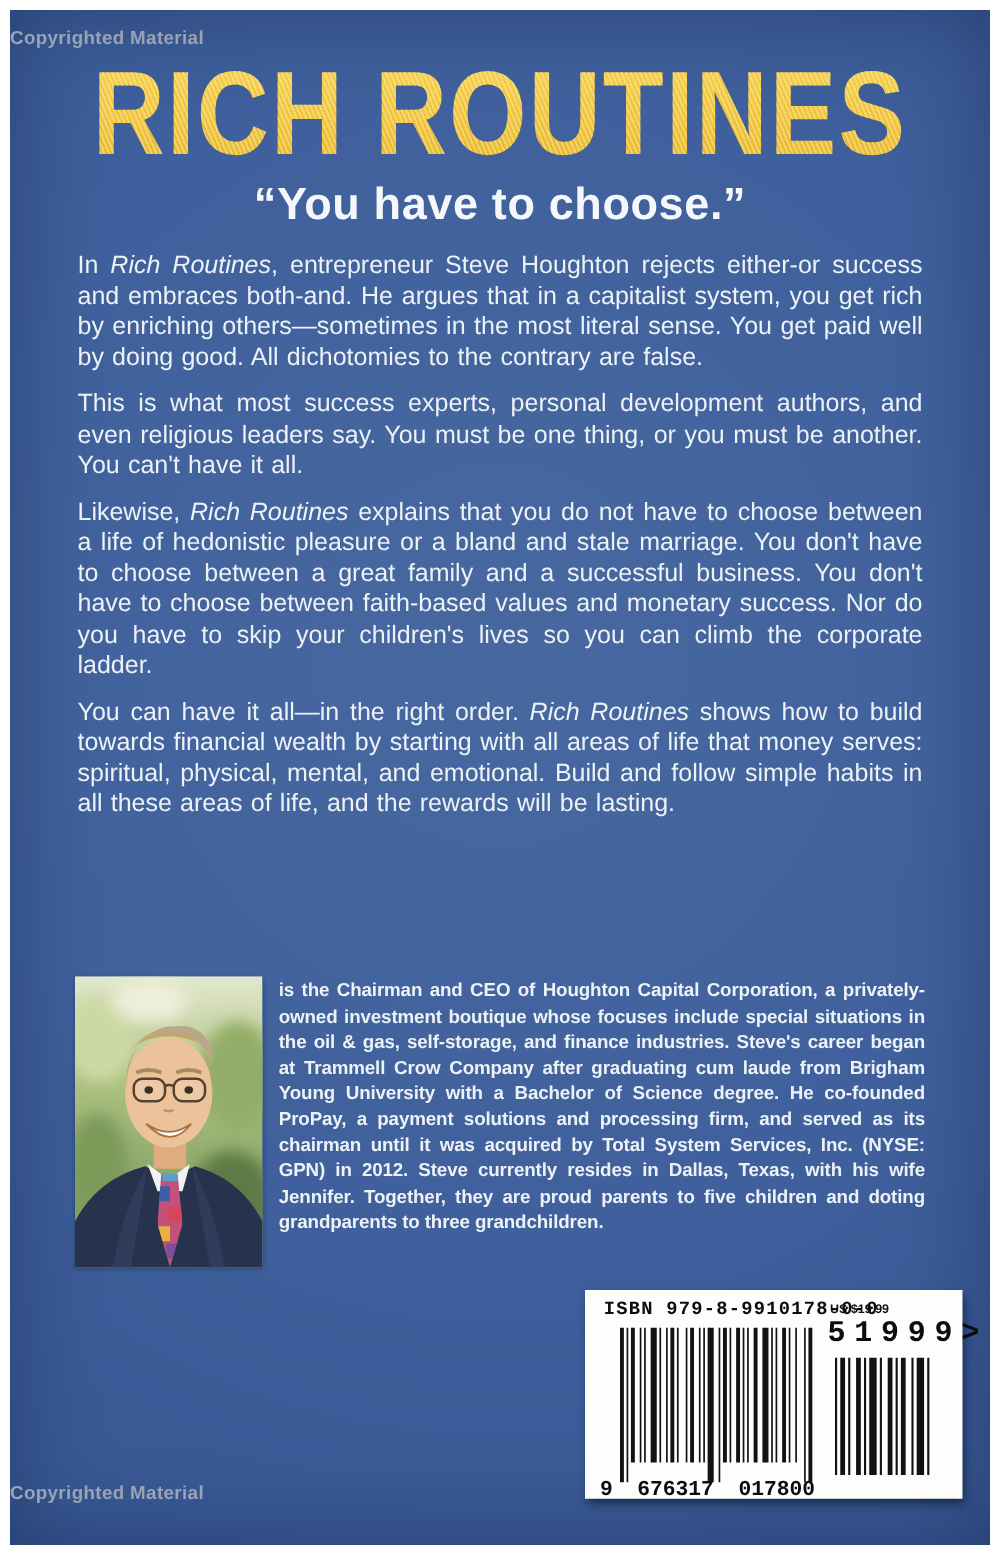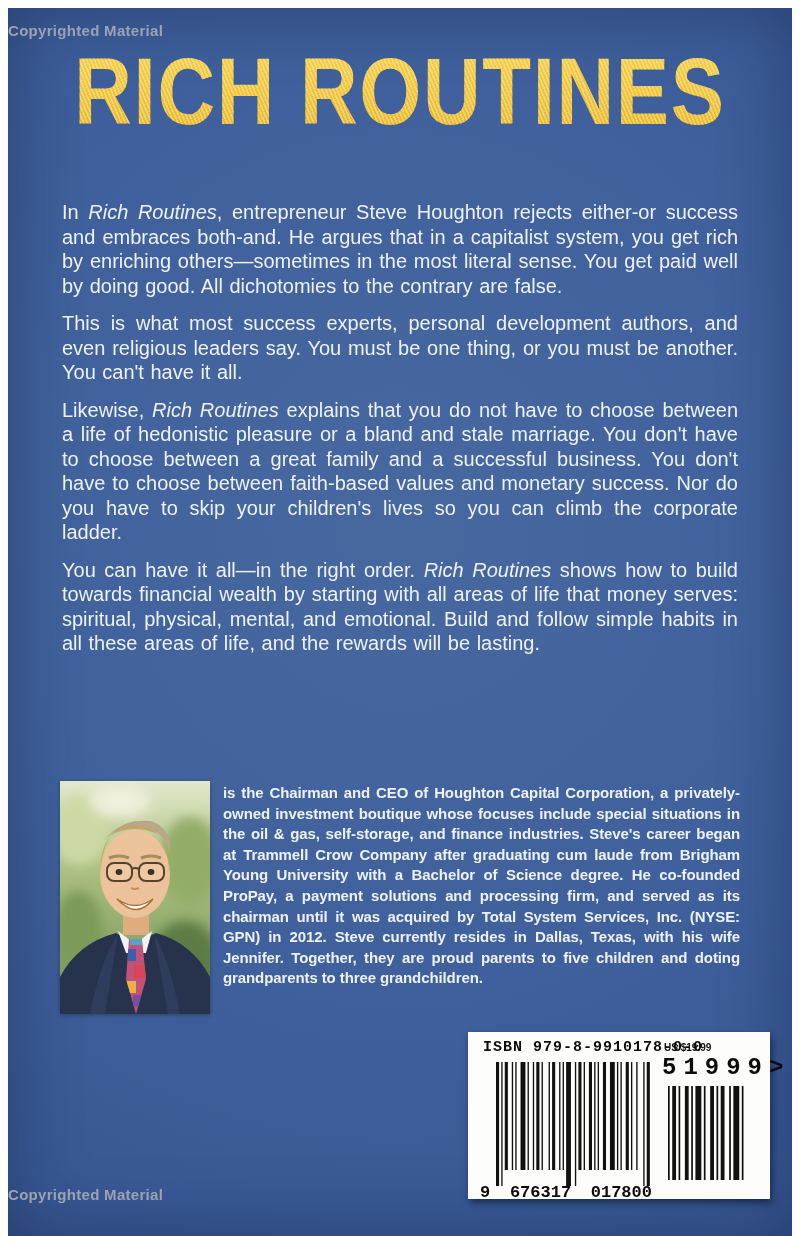--- a/index.html
+++ b/index.html
@@ -85,20 +85,21 @@
 </style>
 </head>
 <body>
 
 <div class="cover" data-interactable="false">
 
   <div class="copyright top" data-interactable="false">Copyrighted Material</div>
 
   <div class="title gold-text" data-interactable="false">RICH ROUTINES</div>
 
+  <div class="tagline" data-interactable="false">“You have to choose.”</div>
 
   <div class="synopsis" data-interactable="false">
       <p data-interactable="false"><span>In </span><em>Rich Routines</em><span>, entrepreneur Steve Houghton rejects either-or success and embraces both-and. He argues that in a capitalist system, you get rich by enriching others—sometimes in the most literal sense. You get paid well by doing good. All dichotomies to the contrary are false.</span></p>
       <p data-interactable="false"><span>This is what most success experts, personal development authors, and even religious leaders say. You must be one thing, or you must be another. You can't have it all.</span></p>
       <p data-interactable="false"><span>Likewise, </span><em>Rich Routines</em><span> explains that you do not have to choose between a life of hedonistic pleasure or a bland and stale marriage. You don't have to choose between a great family and a successful business. You don't have to choose between faith-based values and monetary success. Nor do you have to skip your children's lives so you can climb the corporate ladder.</span></p>
       <p data-interactable="false"><span>You can have it all—in the right order. </span><em>Rich Routines</em><span> shows how to build towards financial wealth by starting with all areas of life that money serves: spiritual, physical, mental, and emotional. Build and follow simple habits in all these areas of life, and the rewards will be lasting.</span></p>
     </div>
 
   <div class="author" data-interactable="false">
     <svg class="photo" data-interactable="false" viewBox="0 0 150 233" preserveAspectRatio="none">

